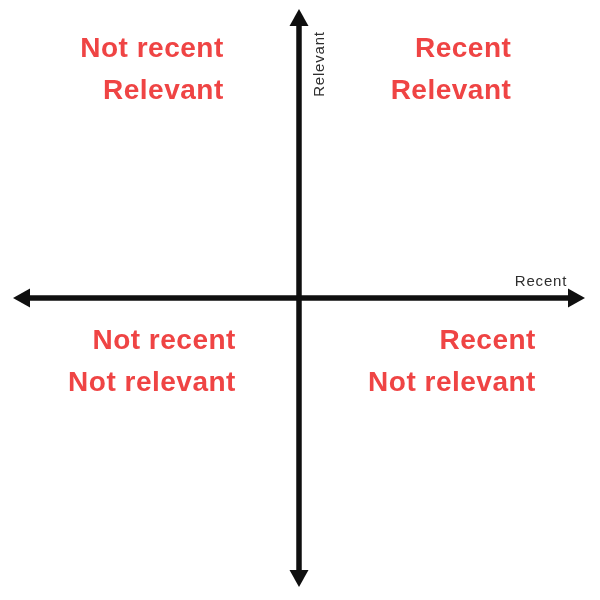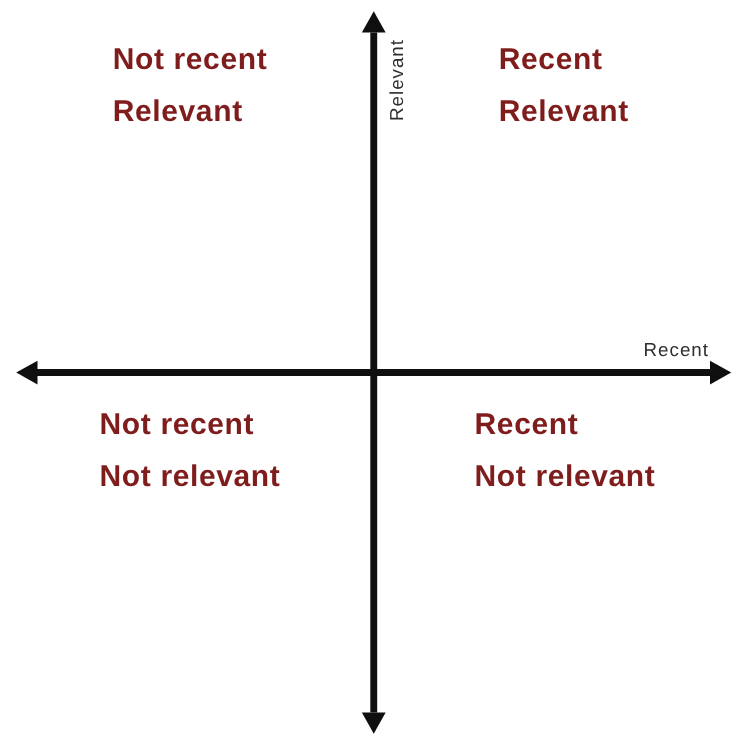--- a/index.html
+++ b/index.html
@@ -25,25 +25,25 @@
   .axes-svg line {
     stroke: #0f0f0f;
     stroke-width: 5.5;
   }
   .axes-svg polygon {
     fill: #0f0f0f;
   }
   .quad {
     position: absolute;
     transform: translate(-50%, -50%);
-    text-align: left;
-    font-size: 24px;
+    text-align: right;
+    font-size: 28px;
     font-weight: 600;
     line-height: 42px;
-    color: #7f1d1d;
+    color: #ef4444;
     letter-spacing: 0.5px;
     white-space: nowrap;
   }
   .quad span {
     display: block;
   }
   .axis-label {
     position: absolute;
     font-size: 15px;
     font-weight: 400;

